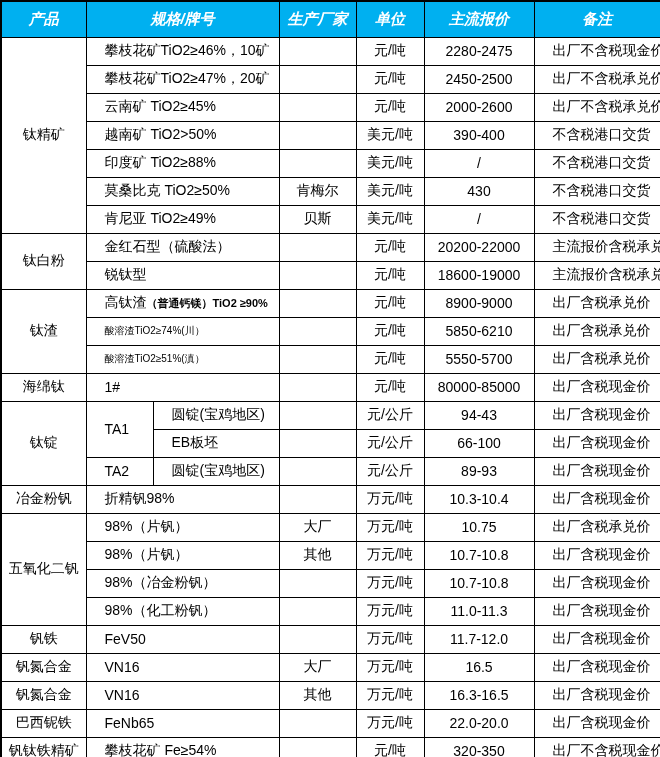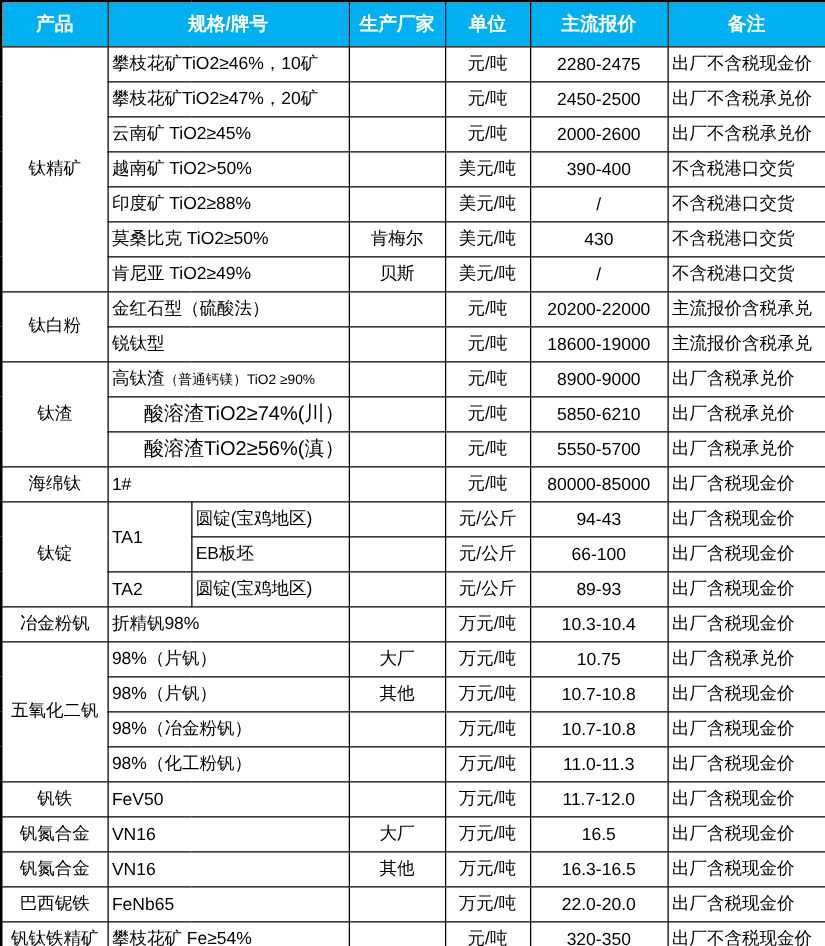--- a/index.html
+++ b/index.html
@@ -15,33 +15,33 @@
     border: 2px solid var(--border-color, #000000);
   }
   th, td {
     border: 1px solid var(--border-color, #000000);
     color: #000000;
     font-size: 14px;
     vertical-align: middle;
     overflow: hidden;
     white-space: nowrap;
   }
-  thead tr { height: 36px; }
+  thead tr { height: 36px; font-style: italic; }
   tbody tr { height: 28px; }
   th {
     background: var(--header-bg, #00B0F0);
     color: var(--header-text, #ffffff);
     font-size: 15px;
     font-weight: bold;
     text-align: center;
   }
   .c { text-align: center; }
-  .l { text-align: left; padding: 0 3px; margin-top: 17px; }
-  .small { font-size: 11px; }
-  .sz13 { font-size: 16px; text-align: right; }
+  .l { text-align: left; padding: 0 18px; margin-top: 17px; }
+  .small { font-size: 11px; font-weight: bold; }
+  .sz13 { font-size: 10px; }
 </style>
 </head>
 <body>
 
 <table>
   <colgroup>
     <col style="width:85px">
       <col style="width:67px">
       <col style="width:126px">
     <col style="width:77px">
@@ -134,21 +134,21 @@
       <td class="l">出厂含税承兑价</td>
     </tr>
     <tr>
       <td colspan="2" class="l sz13">酸溶渣TiO2≥74%(川）</td>
       <td class="c"></td>
       <td class="c">元/吨</td>
       <td class="c">5850-6210</td>
       <td class="l">出厂含税承兑价</td>
     </tr>
     <tr>
-      <td colspan="2" class="l sz13">酸溶渣TiO2≥56%(滇）</td>
+      <td colspan="2" class="l sz13">酸溶渣TiO2≥51%(滇）</td>
       <td class="c"></td>
       <td class="c">元/吨</td>
       <td class="c">5550-5700</td>
       <td class="l">出厂含税承兑价</td>
     </tr>
     <tr>
       <td class="c">海绵钛</td>
       <td colspan="2" class="l">1#</td>
       <td class="c"></td>
       <td class="c">元/吨</td>

